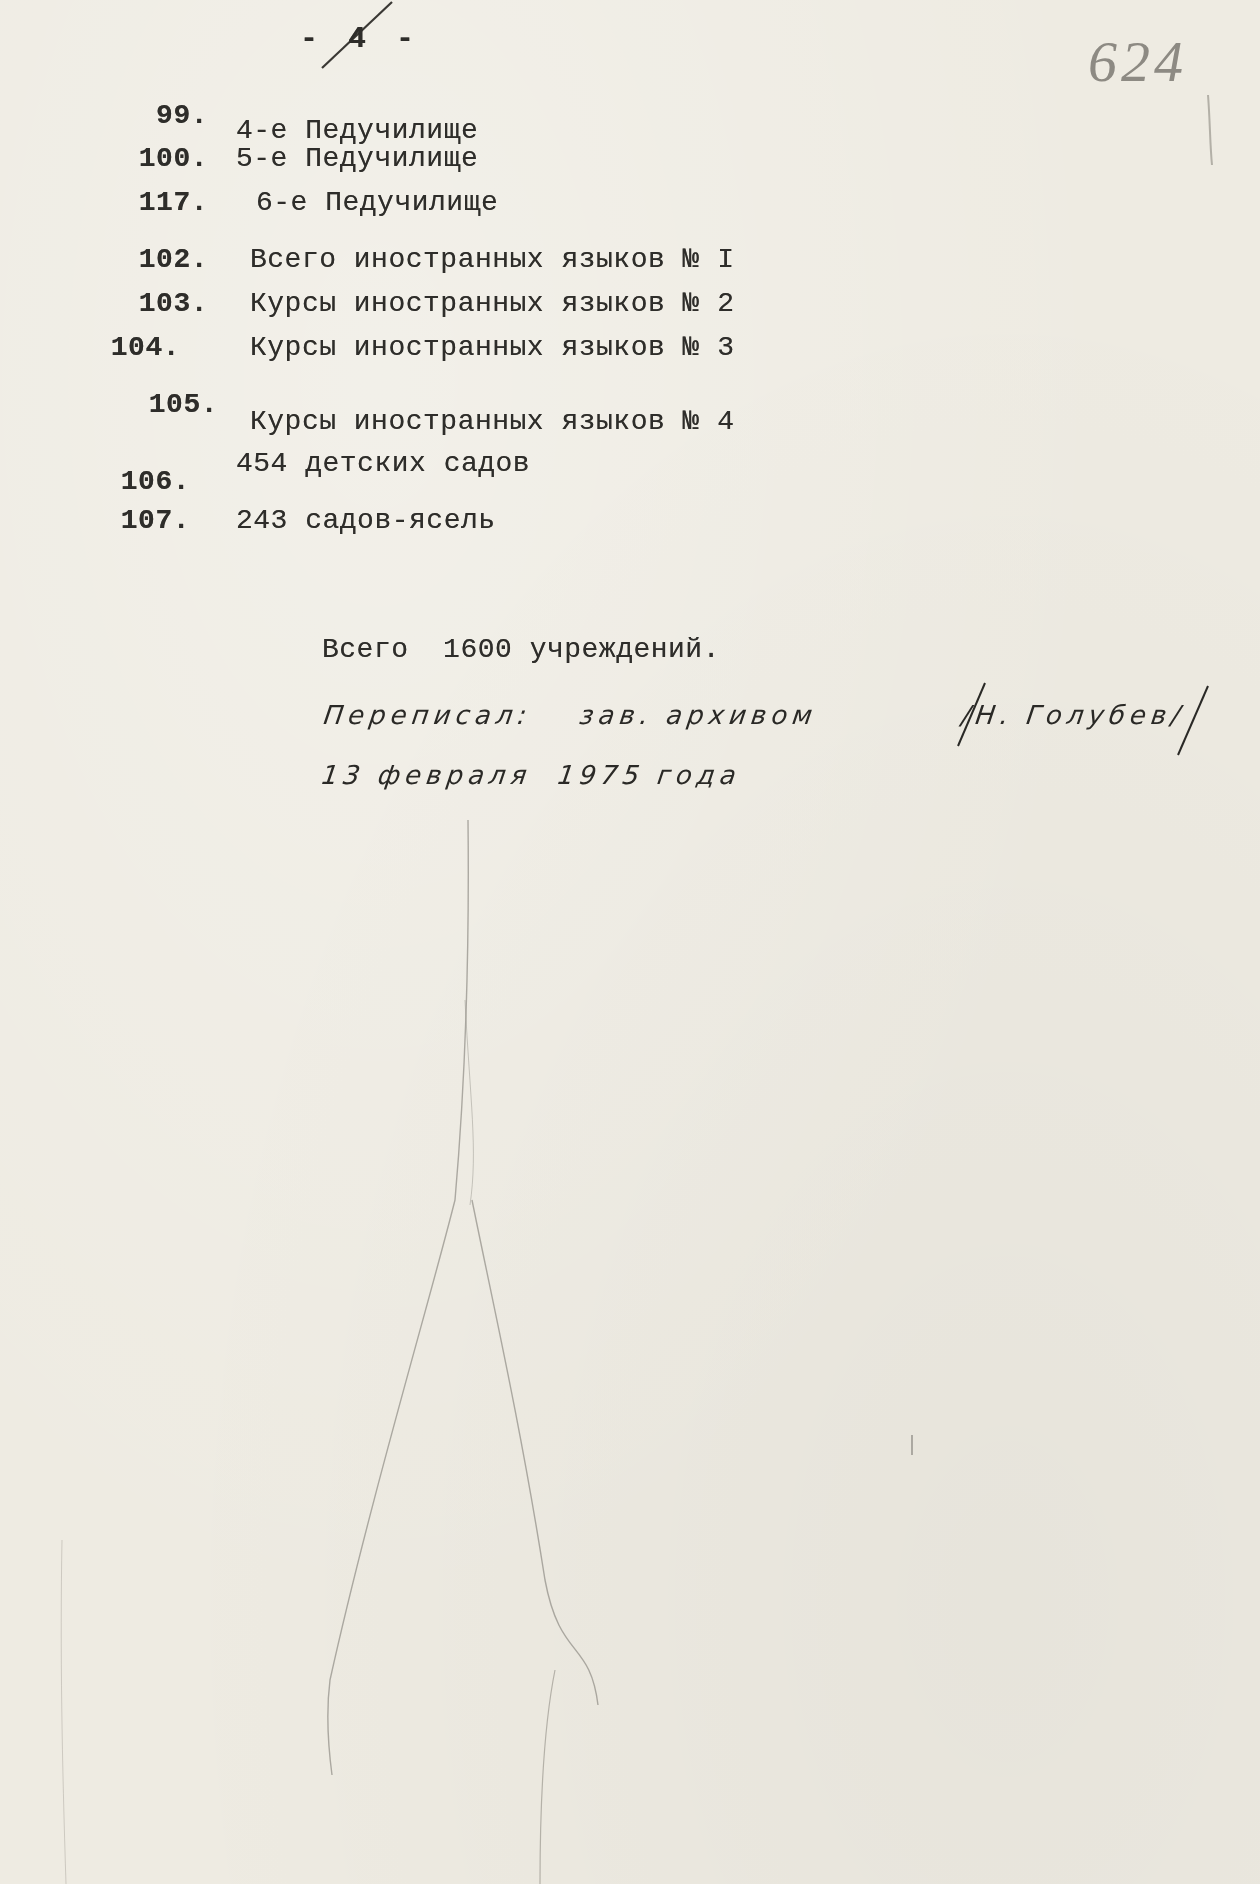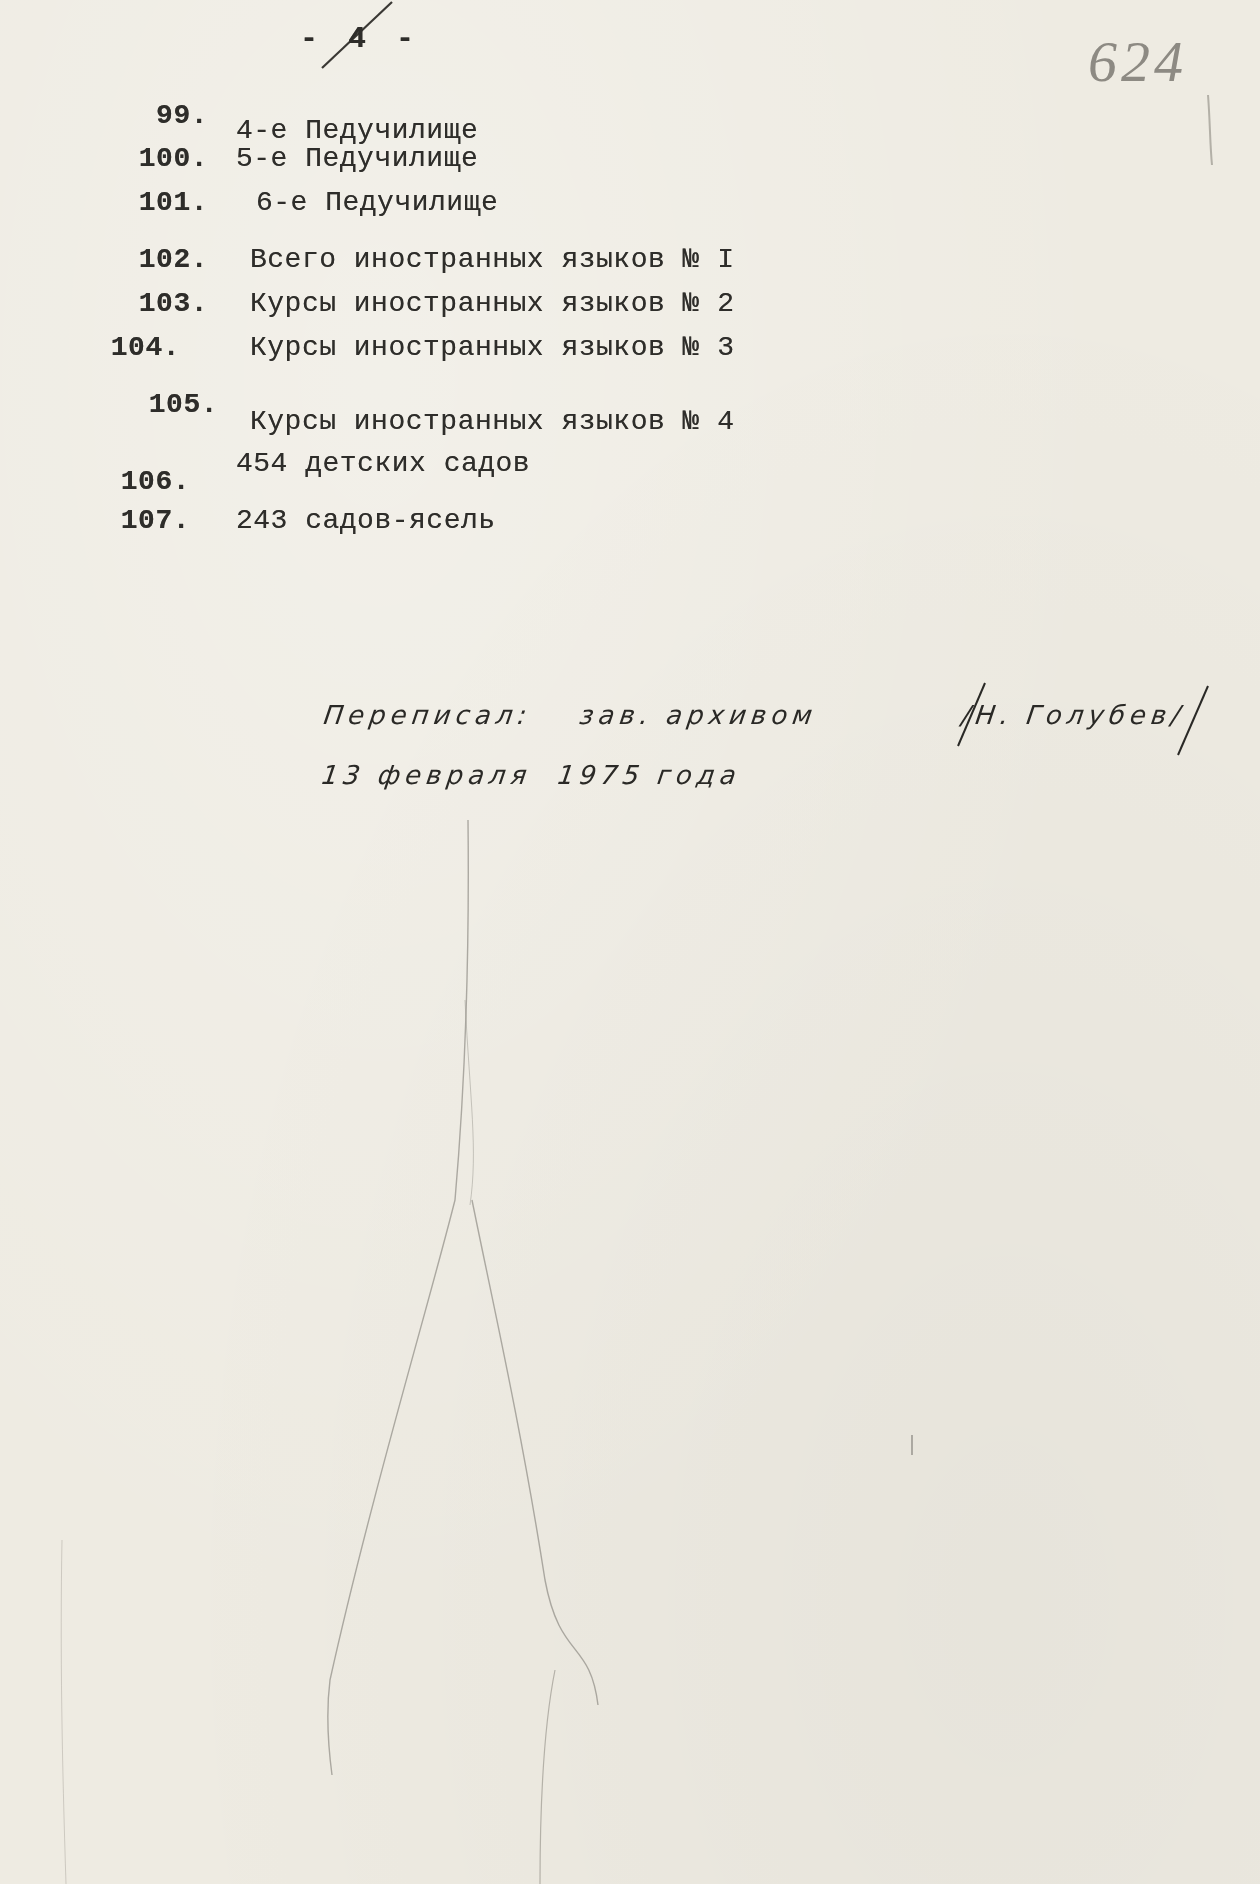--- a/index.html
+++ b/index.html
@@ -82,21 +82,21 @@
   <div>
     <div>
       <span class="typed num" style="left:98px; top:100px;">99.</span>
       <span class="typed txt" style="left:236px; top:100px;margin-top:15px;">4-е Педучилище</span>
     </div>
     <div>
       <span class="typed num" style="left:98px; top:143px;">100.</span>
       <span class="typed txt" style="left:236px; top:143px;">5-е Педучилище</span>
     </div>
     <div>
-      <span class="typed num" style="left:98px; top:187px;">101.</span>
+      <span class="typed num" style="left:98px; top:187px;">117.</span>
       <span class="typed txt" style="left:236px; top:187px;margin-left:20px;">6-е Педучилище</span>
     </div>
     <div>
       <span class="typed num" style="left:98px; top:244px;">102.</span>
       <span class="typed txt" style="left:250px; top:244px;">Всего иностранных языков № I</span>
     </div>
     <div>
       <span class="typed num" style="left:98px; top:288px;">103.</span>
       <span class="typed txt" style="left:250px; top:288px;font-family:Liberation Mono, monospace;">Курсы иностранных языков № 2</span>
     </div>
@@ -111,19 +111,20 @@
     <div>
       <span class="typed num" style="left:80px; top:448px;margin-top:18px;">106.</span>
       <span class="typed txt" style="left:236px; top:448px;">454 детских садов</span>
     </div>
     <div>
       <span class="typed num" style="left:80px; top:505px;">107.</span>
       <span class="typed txt" style="left:236px; top:505px;">243 садов-ясель</span>
     </div>
   </div>
 
+  <div class="typed" style="left:322px; top:634px;">Всего  1600 учреждений.</div>
 
   <div class="hand" style="left:324px; top:700px;">Переписал:</div>
   <div class="hand" style="left:580px; top:700px;">зав. архивом</div>
   <div class="hand" style="left:962px; top:700px;">/Н. Голубев/</div>
   <div class="hand" style="left:322px; top:760px;">13 февраля  1975 года</div>
 
 </div>
 
 </body></html>

